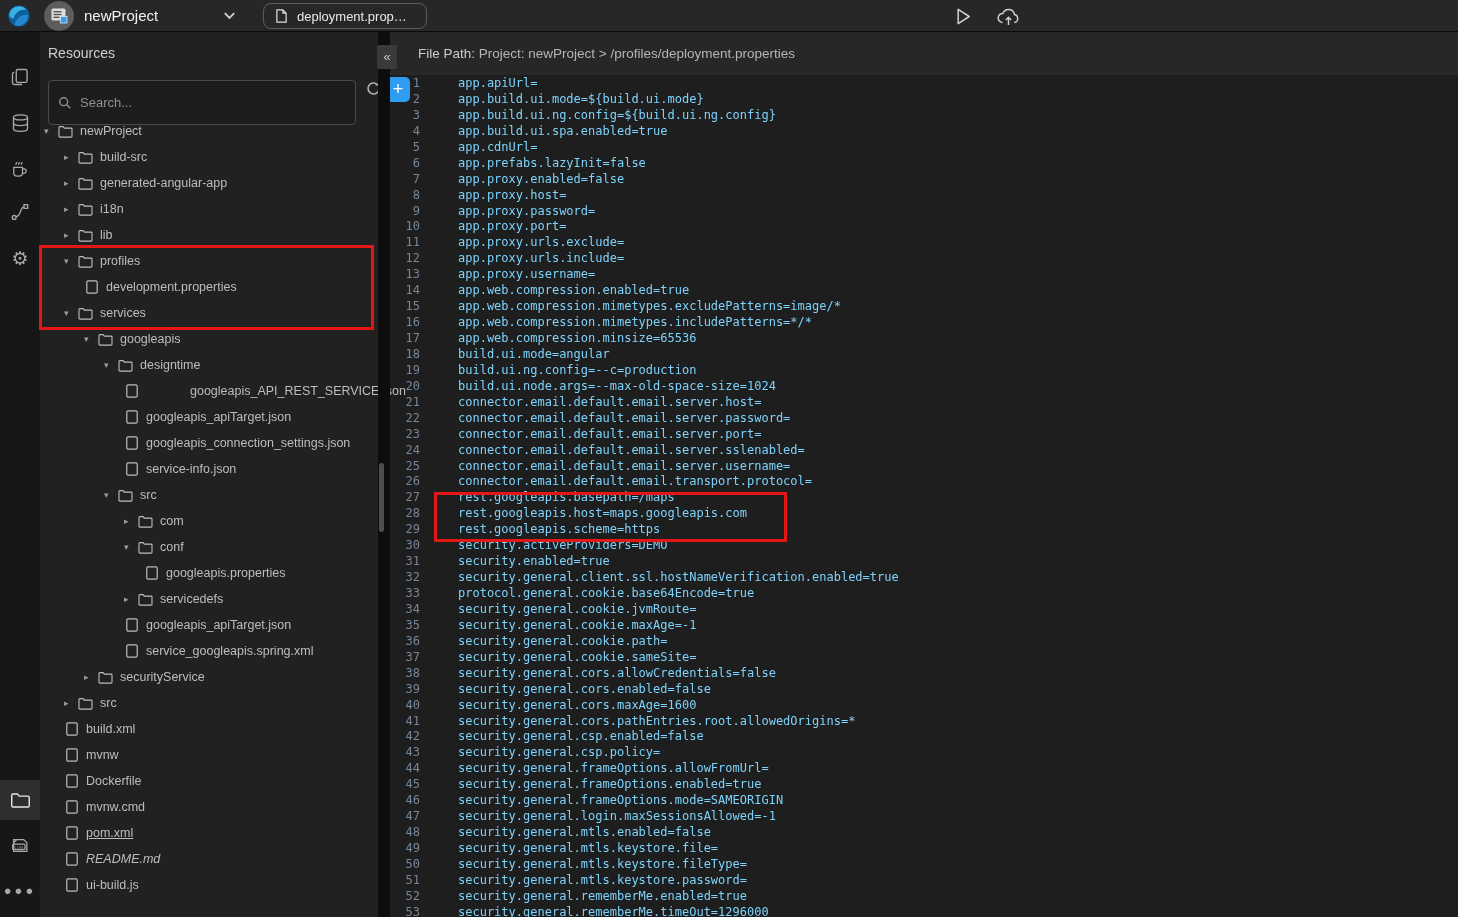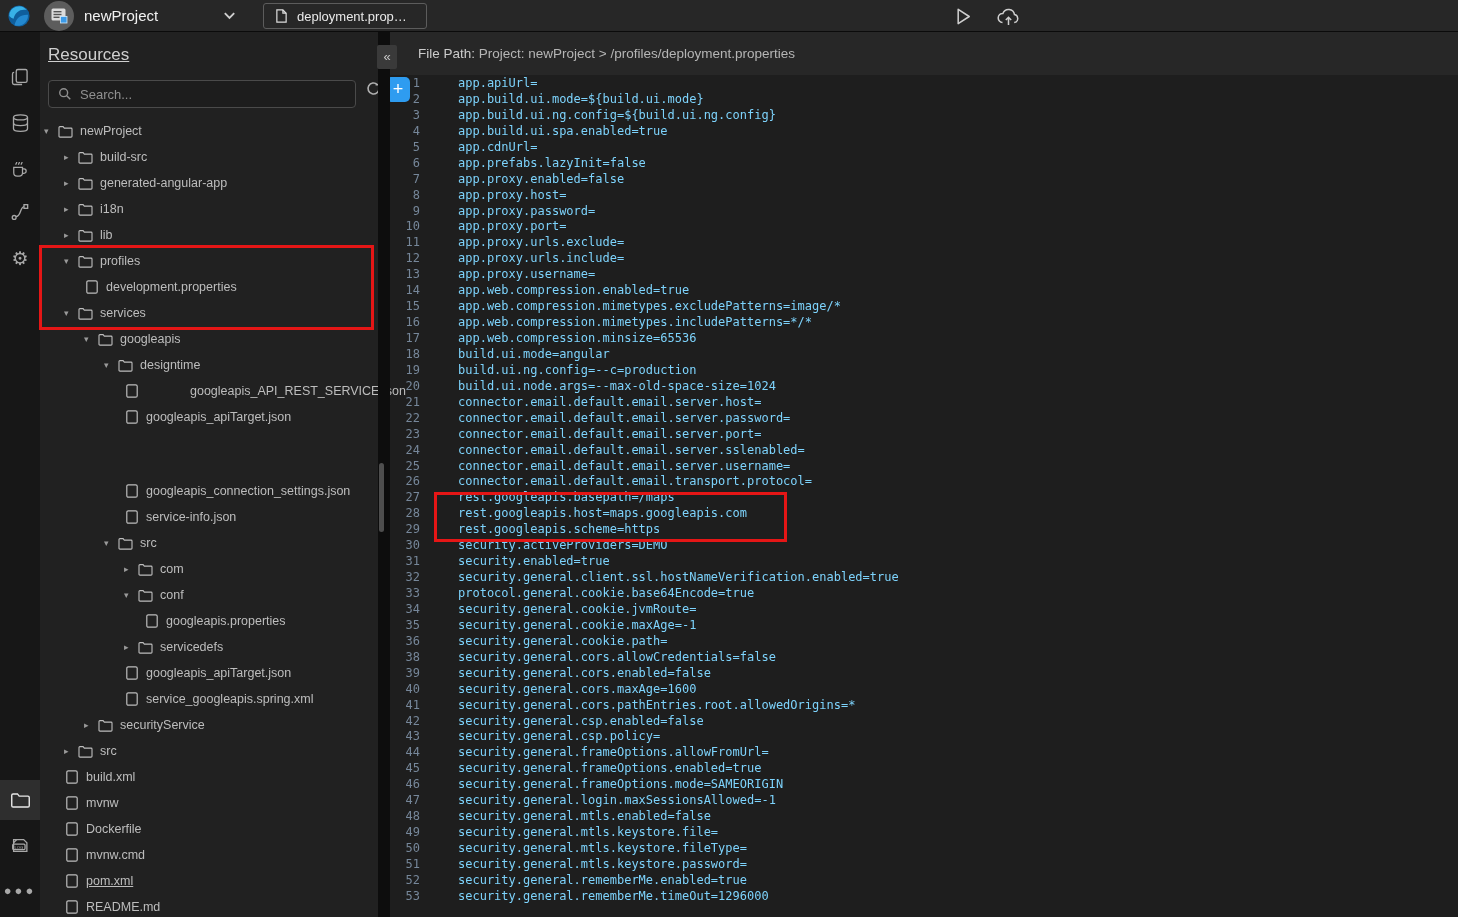--- a/index.html
+++ b/index.html
@@ -10,44 +10,44 @@
   
   .topbar { position:absolute; left:0; top:0; width:1458px; height:32px;
     background:#272727; border-bottom:1px solid #0b0b0b; z-index:30; }
   .logo { position:absolute; left:6px; top:3px; width:26px; height:26px; }
   .avatar { position:absolute; left:44px; top:1px; width:30px; height:30px;
     border-radius:50%; background:#5d5d5d; display:flex; align-items:center; justify-content:center; }
   .proj-name { position:absolute; left:84px; top:0; height:32px; line-height:32px;
     color:#f2f2f2; font-size:15px; }
   .chev { position:absolute; left:222px; top:10px; }
   .tab { position:absolute; left:263px; top:3px; width:164px; height:26px;
-    border:1px solid #5c5c5c; border-radius:3px; display:flex; align-items:center;
+    border:1px solid #5c5c5c; border-radius:8px; display:flex; align-items:center;
     padding-left:11px; gap:9px; color:#e9e9e9; font-size:13px; }
   .tb-icon { position:absolute; top:5px; cursor:pointer; }
   .tb-play { left:951px; }
   .tb-cloud { left:996px; }
 
   
   .rail { position:absolute; left:0; top:32px; width:40px; height:885px;
     background:#171717; z-index:20; }
   .rail-item { position:absolute; left:0; width:40px; height:40px; display:flex;
     align-items:center; justify-content:center; color:#a8a8a8; cursor:pointer; }
   .rail-item.active { background:#2e2e2e; color:#e8e8e8; }
   .rail-gear { font-size:19px; line-height:19px; font-family:"DejaVu Sans", sans-serif; }
   .rail-dots { color:#a8a8a8; font-size:13px; letter-spacing:3px; }
 
   
   .sidebar { position:absolute; left:40px; top:32px; width:338px; height:885px;
     background:#212121; z-index:10; }
-  .sb-title { position:absolute; left:8px; top:13px; color:#cfcfcf; font-size:17px;text-decoration:underline; }
+  .sb-title { position:absolute; left:8px; top:13px; color:#cfcfcf; font-size:14px; }
   .sb-refresh { position:absolute; left:325px; top:48px; cursor:pointer; }
   .sb-plus { position:absolute; left:346px; top:45px; width:24px; height:25px;
     background:#2e9cf0; color:#fff; border-radius:5px; font-size:18px; line-height:24px;
     text-align:center; cursor:pointer; font-weight:400; }
-  .sb-search { position:absolute; left:8px; top:48px; width:308px; height:28px;
+  .sb-search { position:absolute; left:8px; top:48px; width:308px; height:45px;
     border:1px solid #4a4a4a; border-radius:4px; background:#1d1d1d;
     display:flex; align-items:center; padding-left:9px; gap:8px; }
   .sb-search input { background:transparent; border:none; outline:none; color:#c9c9c9;
     font-size:13px; width:240px; font-family:"Liberation Sans",sans-serif; }
   .sb-search input::placeholder { color:#909090; }
   .tree { position:absolute; left:0; top:86px; width:338px; }
   .tree-row { height:26px; line-height:26px; display:flex; align-items:center;
     color:#bdbdbd; font-size:12.5px; white-space:nowrap; cursor:pointer; }
   .tree-row.selected { background:#3c3c3c; color:#ffffff; }
   .caret { display:inline-block; width:14px; font-size:9px; color:#9a9a9a; flex:none; }
@@ -264,21 +264,21 @@
           <rect x="0.8" y="0.8" width="10.4" height="12.4" rx="1.5"></rect>
         </svg>
         <span>googleapis_API_REST_SERVICE.json</span>
       </div>
       <div class="tree-row" style="padding-left: 86px;">
         <svg class="ficon" width="12" height="14" viewBox="0 0 12 14" fill="none" stroke="currentColor" stroke-width="1.2">
           <rect x="0.8" y="0.8" width="10.4" height="12.4" rx="1.5"></rect>
         </svg>
         <span>googleapis_apiTarget.json</span>
       </div>
-      <div class="tree-row" style="padding-left: 86px; margin-top: 48px;">
+      <div class="tree-row" style="padding-left: 86px;">
         <svg class="ficon" width="12" height="14" viewBox="0 0 12 14" fill="none" stroke="currentColor" stroke-width="1.2">
           <rect x="0.8" y="0.8" width="10.4" height="12.4" rx="1.5"></rect>
         </svg>
         <span>googleapis_connection_settings.json</span>
       </div>
       <div class="tree-row" style="padding-left: 86px;">
         <svg class="ficon" width="12" height="14" viewBox="0 0 12 14" fill="none" stroke="currentColor" stroke-width="1.2">
           <rect x="0.8" y="0.8" width="10.4" height="12.4" rx="1.5"></rect>
         </svg>
         <span>service-info.json</span>
@@ -366,21 +366,21 @@
           <rect x="0.8" y="0.8" width="10.4" height="12.4" rx="1.5"></rect>
         </svg>
         <span>mvnw.cmd</span>
       </div>
       <div class="tree-row" style="padding-left: 26px; text-decoration: underline;">
         <svg class="ficon" width="12" height="14" viewBox="0 0 12 14" fill="none" stroke="currentColor" stroke-width="1.2">
           <rect x="0.8" y="0.8" width="10.4" height="12.4" rx="1.5"></rect>
         </svg>
         <span>pom.xml</span>
       </div>
-      <div class="tree-row" style="padding-left: 26px;">
+      <div class="tree-row" style="padding-left: 26px; font-style: italic;">
         <svg class="ficon" width="12" height="14" viewBox="0 0 12 14" fill="none" stroke="currentColor" stroke-width="1.2">
           <rect x="0.8" y="0.8" width="10.4" height="12.4" rx="1.5"></rect>
         </svg>
         <span>README.md</span>
       </div>
       <div class="tree-row" style="padding-left: 26px;">
         <svg class="ficon" width="12" height="14" viewBox="0 0 12 14" fill="none" stroke="currentColor" stroke-width="1.2">
           <rect x="0.8" y="0.8" width="10.4" height="12.4" rx="1.5"></rect>
         </svg>
         <span>ui-build.js</span>
@@ -430,20 +430,21 @@
     <div class="code-row"><span class="ln">27</span><span class="lc">rest.googleapis.basepath=/maps</span></div>
     <div class="code-row"><span class="ln">28</span><span class="lc">rest.googleapis.host=maps.googleapis.com</span></div>
     <div class="code-row"><span class="ln">29</span><span class="lc">rest.googleapis.scheme=https</span></div>
     <div class="code-row"><span class="ln">30</span><span class="lc">security.activeProviders=DEMO</span></div>
     <div class="code-row"><span class="ln">31</span><span class="lc">security.enabled=true</span></div>
     <div class="code-row"><span class="ln">32</span><span class="lc">security.general.client.ssl.hostNameVerification.enabled=true</span></div>
     <div class="code-row"><span class="ln">33</span><span class="lc">protocol.general.cookie.base64Encode=true</span></div>
     <div class="code-row"><span class="ln">34</span><span class="lc">security.general.cookie.jvmRoute=</span></div>
     <div class="code-row"><span class="ln">35</span><span class="lc">security.general.cookie.maxAge=-1</span></div>
     <div class="code-row"><span class="ln">36</span><span class="lc">security.general.cookie.path=</span></div>
+    <div class="code-row"><span class="ln">37</span><span class="lc">security.general.cookie.sameSite=</span></div>
     <div class="code-row"><span class="ln">38</span><span class="lc">security.general.cors.allowCredentials=false</span></div>
     <div class="code-row"><span class="ln">39</span><span class="lc">security.general.cors.enabled=false</span></div>
     <div class="code-row"><span class="ln">40</span><span class="lc">security.general.cors.maxAge=1600</span></div>
     <div class="code-row"><span class="ln">41</span><span class="lc">security.general.cors.pathEntries.root.allowedOrigins=*</span></div>
     <div class="code-row"><span class="ln">42</span><span class="lc">security.general.csp.enabled=false</span></div>
     <div class="code-row"><span class="ln">43</span><span class="lc">security.general.csp.policy=</span></div>
     <div class="code-row"><span class="ln">44</span><span class="lc">security.general.frameOptions.allowFromUrl=</span></div>
     <div class="code-row"><span class="ln">45</span><span class="lc">security.general.frameOptions.enabled=true</span></div>
     <div class="code-row"><span class="ln">46</span><span class="lc">security.general.frameOptions.mode=SAMEORIGIN</span></div>
     <div class="code-row"><span class="ln">47</span><span class="lc">security.general.login.maxSessionsAllowed=-1</span></div>

